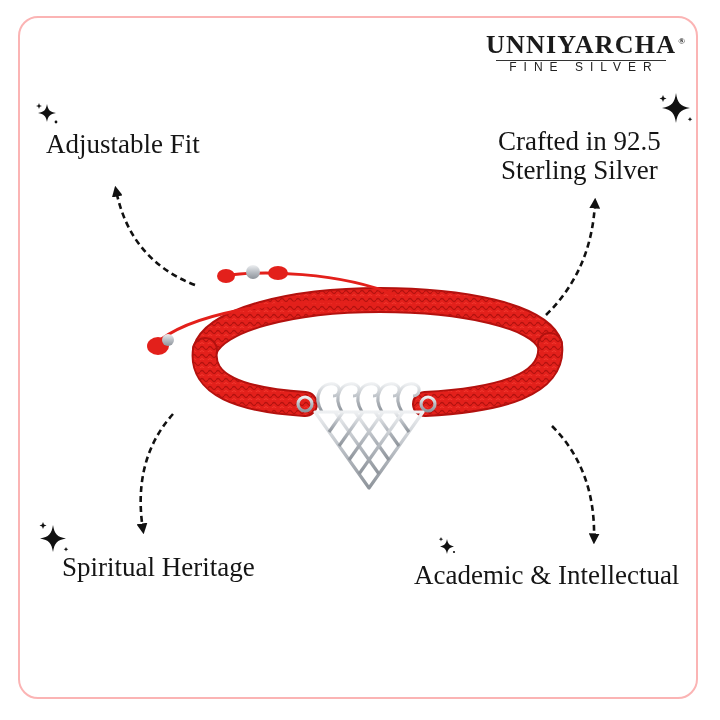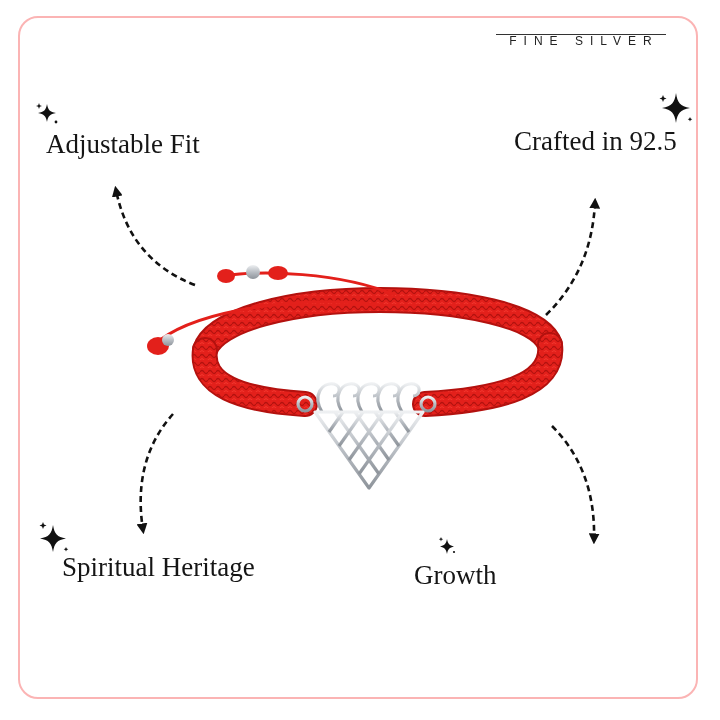--- a/index.html
+++ b/index.html
@@ -5,32 +5,33 @@
   html, body { margin:0; padding:0; background:#ffffff; }
   body { width:720px; height:720px; position:relative; overflow:hidden; font-family:"DejaVu Serif", serif; }
   .frame { position:absolute; left:18px; top:16px; width:680px; height:683px; border:2px solid #fbb4b4; border-radius:20px; box-sizing:border-box; }
   .logo { position:absolute; left:486px; top:32px; width:190px; text-align:center; }
   .logo-name { font-family:"Liberation Serif", serif; font-size:26px; font-weight:bold; letter-spacing:1.2px; color:#1b1b1b; line-height:26px; position:relative; display:inline-block; }
   .logo-reg { position:absolute; right:-10px; top:-4px; font-size:9px; font-weight:bold; }
   .logo-rule { width:170px; height:1px; background:#333; margin:2px auto 1px auto; }
   .logo-sub { font-family:"Liberation Sans", sans-serif; font-size:12px; letter-spacing:7px; color:#222; line-height:11px; margin-left:6px; }
   .feature { position:absolute; font-family:"Liberation Serif", serif; font-size:27px; color:#151515; line-height:29px; text-align:center; white-space:nowrap; }
   .f1 { left:46px; top:130px; text-align:left; }
-  .f2 { left:498px; top:127px;margin-left:16px; }
+  .f2 { left:498px; top:127px; }
   .f3 { left:62px; top:553px; text-align:center; }
   .f4 { left:414px; top:561px; }
   .sparkle { position:absolute; }
   svg.art { position:absolute; left:0; top:0; }
 </style>
 </head>
 <body>
 
 <div class="frame"></div>
 
 <div class="logo">
+  <div class="logo-name"><span>UNNIYARCHA</span><span class="logo-reg">®</span></div>
   <div class="logo-rule"></div>
   <div class="logo-sub">FINE SILVER</div>
 </div>
 
 <svg class="art" width="720" height="720" viewBox="0 0 720 720">
   <defs>
     <marker id="ah" viewBox="0 0 10 10" refX="6" refY="5" markerWidth="4.2" markerHeight="4.2" orient="auto-start-reverse">
       <path d="M0,0 L10,5 L0,10 z" fill="#111"></path>
     </marker>
     <linearGradient id="silver" x1="0" y1="0" x2="0" y2="1">
@@ -124,19 +125,20 @@
   <path d="M10,3 C11,8 12.5,9.5 17,10.5 C12.5,11.5 11,13 10,18 C9,13 7.5,11.5 3,10.5 C7.5,9.5 9,8 10,3 Z" fill="#111"></path>
   <path d="M4,1 L4.6,2.6 L6.2,3.2 L4.6,3.8 L4,5.4 L3.4,3.8 L1.8,3.2 L3.4,2.6 Z" fill="#111"></path>
   <circle cx="17" cy="16" r="1.1" fill="#111"></circle>
 </svg>
 
 <div class="feature f1">
   <span>Adjustable Fit</span>
 </div>
 <div class="feature f2">
   <div>Crafted in 92.5</div>
+  <div>Sterling Silver</div>
 </div>
 <div class="feature f3">
   <span>Spiritual Heritage</span>
 </div>
 <div class="feature f4">
-  <div>Growth</div>
+  <div>Academic &amp; Intellectual</div>
 </div>
 
 </body></html>

